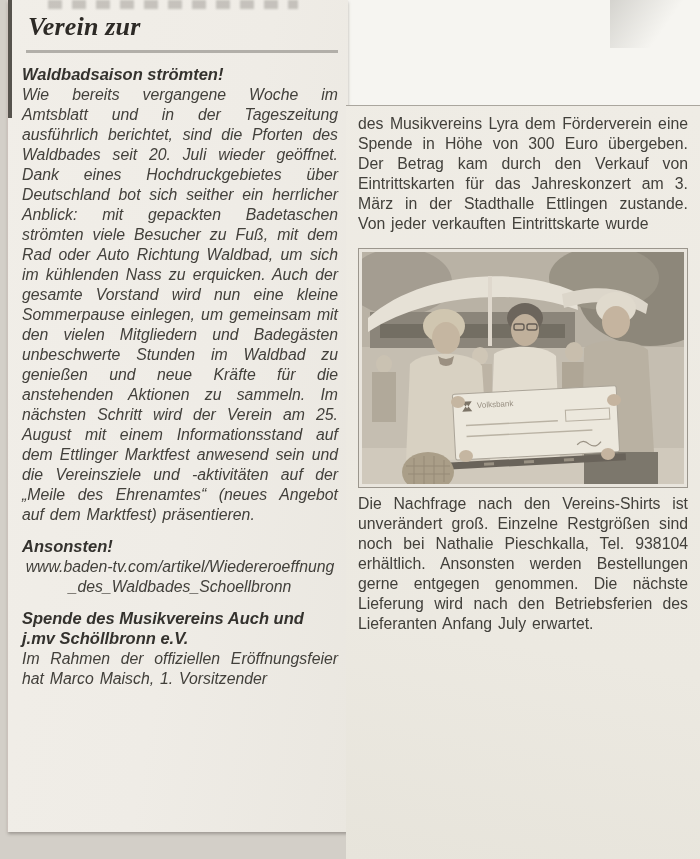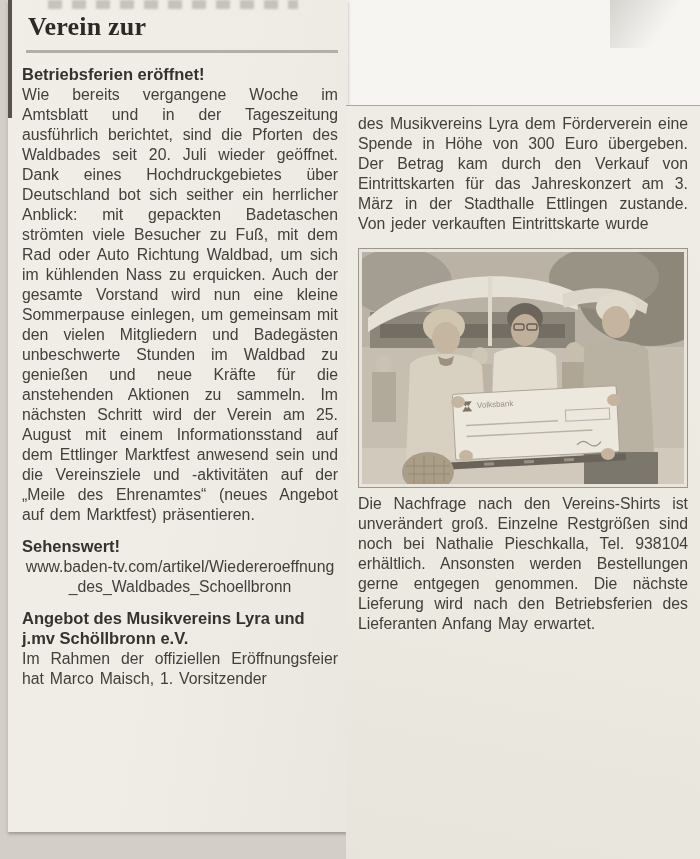--- a/index.html
+++ b/index.html
@@ -23,20 +23,21 @@
   }
 
   
   .clip-left {
     position: absolute; left: 8px; top: 0; width: 340px; height: 832px;
     background: linear-gradient(100deg, #f1eee8 0%, #efece6 55%, #eae7e0 100%);
     box-shadow: 0 2px 3px rgba(60,55,48,0.35), -1px 0 0 #e3d8d3;
     overflow: hidden;
     box-sizing: border-box;
     padding: 6px 10px 0 14px;
+    font-style: italic;
   }
   .edge-crease {
     position: absolute; left: 0; top: 0; width: 4px; height: 118px;
     background: #56534d;
   }
   .ghost-line {
     position: absolute; left: 40px; top: 0; width: 250px; height: 9px;
     background: repeating-linear-gradient(90deg, rgba(120,116,110,0.35) 0 14px, rgba(120,116,110,0) 14px 24px);
     filter: blur(1px);
   }
@@ -101,31 +102,31 @@
   <div class="clip-left">
     <div class="edge-crease"></div>
     <div class="ghost-line"></div>
 
     <h1 class="title">
       <span>Verein zur</span>
     </h1>
     <div class="rule"></div>
 
     <section>
-      <h2 class="head">Betriebsferien eröffnet!</h2>
+      <h2 class="head">Waldbadsaison strömten!</h2>
       <p class="body">Wie bereits vergangene Woche im Amtsblatt und in der Tageszeitung ausführlich berichtet, sind die Pforten des Waldbades seit 20. Juli wieder geöffnet. Dank eines Hochdruckgebietes über Deutschland bot sich seither ein herrlicher Anblick: mit gepackten Badetaschen strömten viele Besucher zu Fuß, mit dem Rad oder Auto Richtung Waldbad, um sich im kühlenden Nass zu erquicken. Auch der gesamte Vorstand wird nun eine kleine Sommerpause einlegen, um gemeinsam mit den vielen Mitgliedern und Badegästen unbeschwerte Stunden im Waldbad zu genießen und neue Kräfte für die anstehenden Aktionen zu sammeln. Im nächsten Schritt wird der Verein am 25. August mit einem Informationsstand auf dem Ettlinger Marktfest anwesend sein und die Vereinsziele und -aktivitäten auf der „Meile des Ehrenamtes“ (neues Angebot auf dem Marktfest) präsentieren.</p>
     </section>
 
     <section>
-      <h2 class="head">Sehenswert!</h2>
+      <h2 class="head">Ansonsten!</h2>
       <p class="body url-line">www.baden-tv.com/artikel/Wiedereroeffnung _des_Waldbades_Schoellbronn</p>
     </section>
 
     <section>
-      <h2 class="head">Angebot des Musikvereins Lyra und j.mv Schöllbronn e.V.</h2>
+      <h2 class="head">Spende des Musikvereins Auch und j.mv Schöllbronn e.V.</h2>
       <p class="body">Im Rahmen der offiziellen Eröffnungsfeier hat Marco Maisch, 1. Vorsitzender</p>
     </section>
   </div>
 
   <div class="clip-right">
     <p class="body">des Musikvereins Lyra dem Förderverein eine Spende in Höhe von 300 Euro übergeben. Der Betrag kam durch den Verkauf von Eintrittskarten für das Jahreskonzert am 3. März in der Stadthalle Ettlingen zustande. Von jeder verkauften Eintrittskarte wurde</p>
 
     <figure class="photo">
       <svg viewBox="0 0 322 232" xmlns="http://www.w3.org/2000/svg">
 
@@ -189,17 +190,17 @@
         <ellipse cx="246" cy="202" rx="7" ry="6" fill="#c2b09a"></ellipse>
 
         <ellipse cx="66" cy="220" rx="26" ry="20" fill="#a1967f"></ellipse>
         <path d="M44,214 l44,0 M46,222 l42,0 M52,206 l0,26 M62,204 l0,30 M72,204 l0,30 M82,208 l0,22" stroke="#8a7f6a" stroke-width="1" fill="none"></path>
 
         <rect x="0" y="0" width="322" height="232" fill="#d8cbb8" opacity="0.16"></rect>
       </svg>
     </figure>
 
     <section>
-      <p class="body">Die Nachfrage nach den Vereins-Shirts ist unverändert groß. Einzelne Restgrößen sind noch bei Nathalie Pieschkalla, Tel. 938104 erhältlich. Ansonsten werden Bestellungen gerne entgegen genommen. Die nächste Lieferung wird nach den Betriebsferien des Lieferanten Anfang May erwartet.</p>
+      <p class="body">Die Nachfrage nach den Vereins-Shirts ist unverändert groß. Einzelne Restgrößen sind noch bei Nathalie Pieschkalla, Tel. 938104 erhältlich. Ansonsten werden Bestellungen gerne entgegen genommen. Die nächste Lieferung wird nach den Betriebsferien des Lieferanten Anfang July erwartet.</p>
     </section>
   </div>
 
 </div>
 
 </body></html>

